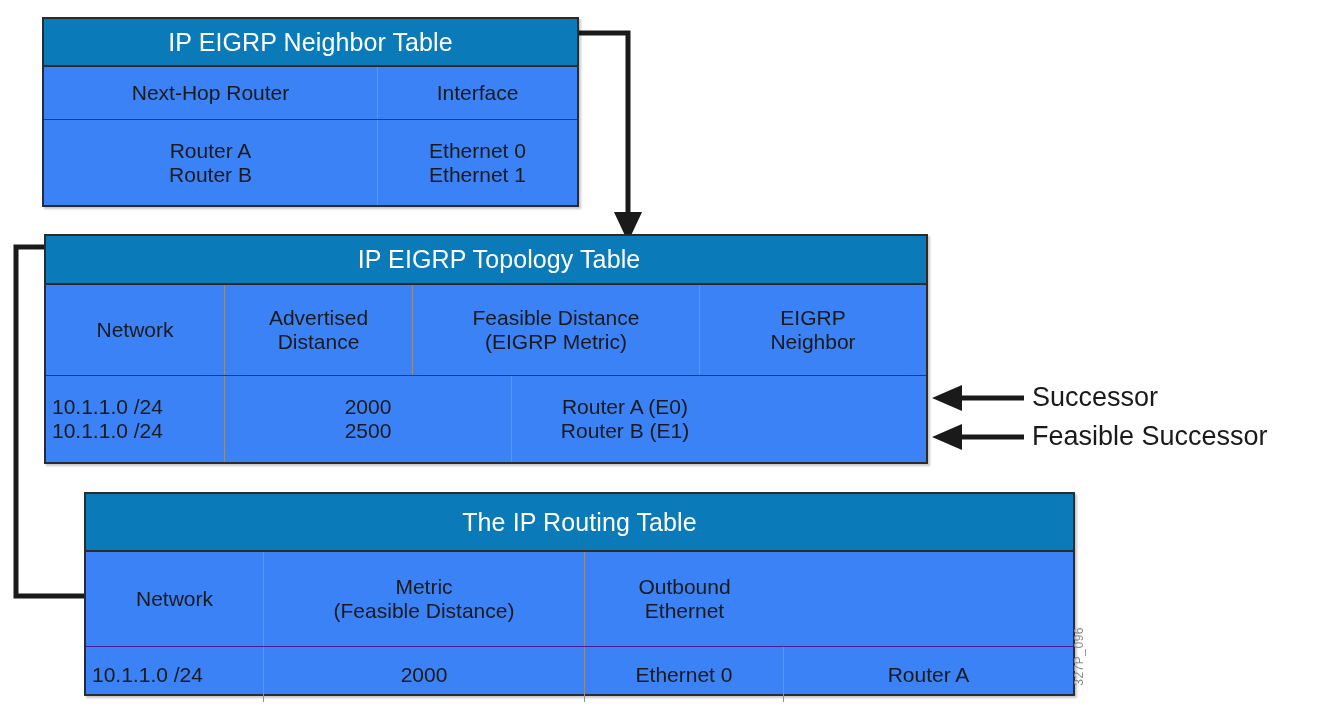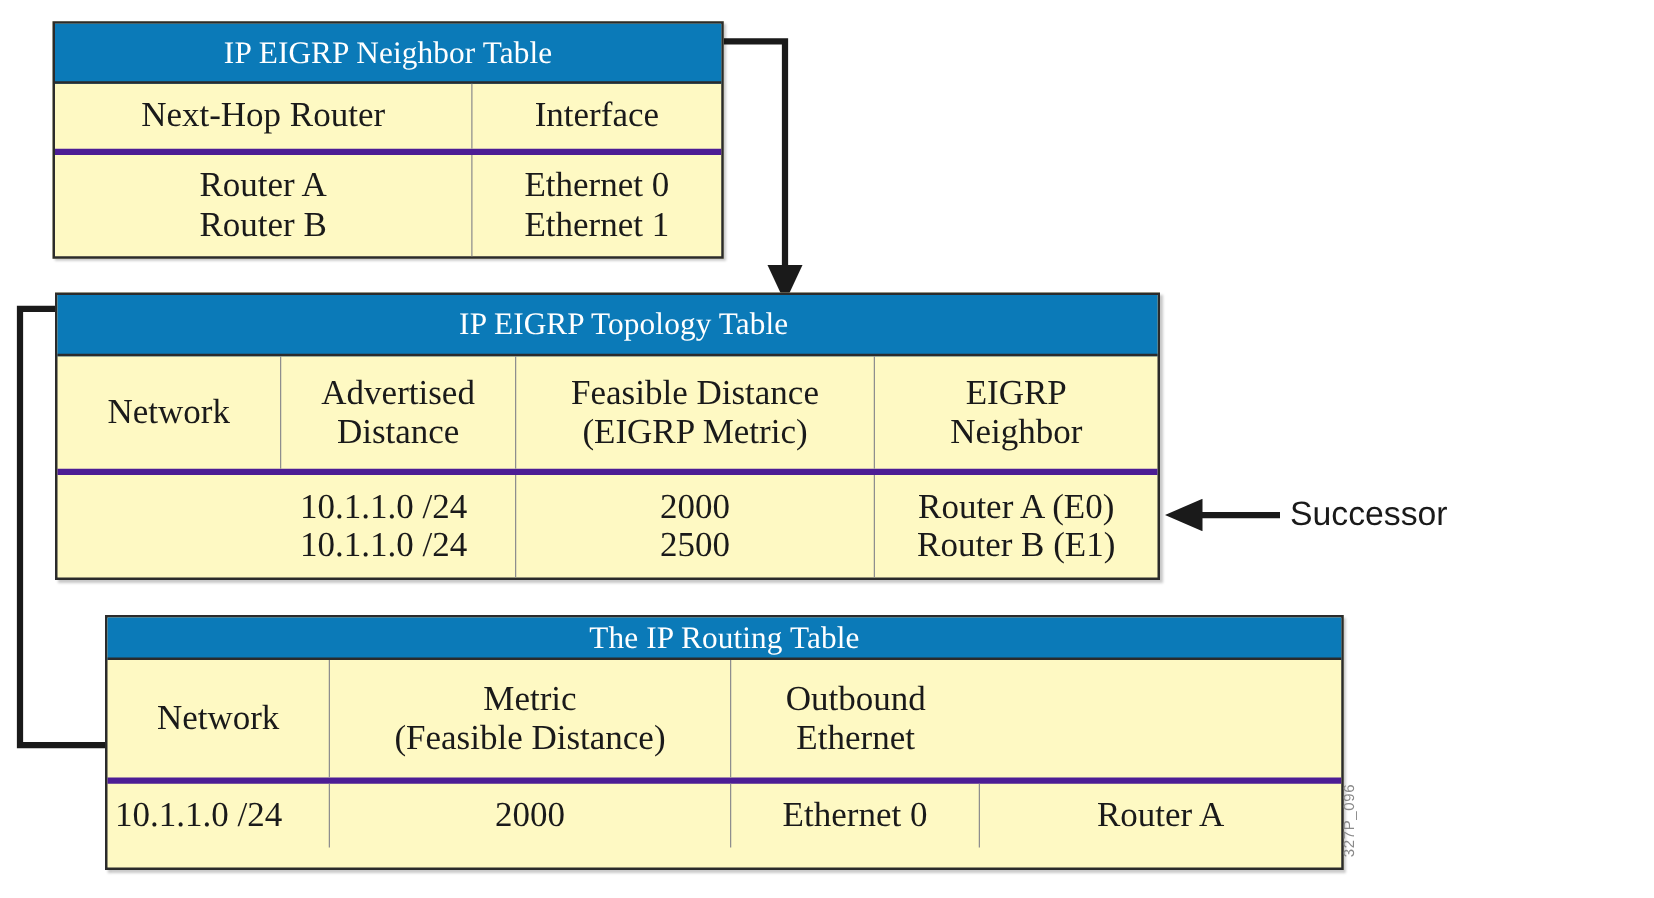--- a/index.html
+++ b/index.html
@@ -19,24 +19,23 @@
   .stage {
     position: absolute;
     inset: 0;
   }
 
   
   .tbl {
     position: absolute;
     box-sizing: border-box;
     border: 2px solid #2b2b2b;
-    background: #fef9c3;
+    background: #3b82f6;
     box-shadow: 2px 2px 2px rgba(0,0,0,0.22);
     z-index: 3;
-    font-family: Liberation Serif, serif;
   }
   .tbl-title {
     background: #0b7ab8;
     color: #ffffff;
     text-align: center;
     font-size: 25px;
     line-height: 1;
     display: flex;
     align-items: center;
     justify-content: center;
@@ -54,29 +53,29 @@
     width: 100%;
     box-sizing: border-box;
   }
   .tcell {
     box-sizing: border-box;
     display: flex;
     flex-direction: column;
     align-items: center;
     justify-content: center;
     text-align: center;
-    font-size: 28px;
+    font-size: 21px;
     line-height: 1.12;
     padding: 12px 6px;
     border-right: 1px solid #8e8e8e;
     white-space: pre-line;
   }
   .tcell:last-child { border-right: none; }
   .trow.head .tcell { font-weight: 400; }
-  .trow.body { border-top: 5px solid #4c1d95; justify-content: flex-end; }
+  .trow.body { border-top: 1px solid #4c1d95; }
   .tcell.left { align-items: flex-start; text-align: left; }
 
   
   #neighbor-table {
     left: 42px; top: 17px; width: 537px; height: 190px;
   }
   #neighbor-table .tbl-title { height: 48px; }
   #neighbor-table .trow.head { height: 52px; }
   #neighbor-table .trow.body { height: 86px; }
   #neighbor-table .c0 { width: 334px; }
@@ -91,21 +90,21 @@
   #topology-table .trow.body { height: 87px; }
   #topology-table .c0 { width: 179px; }
   #topology-table .c1 { width: 287px; }
   #topology-table .c2 { width: 188px; }
   #topology-table .c3 { width: 226px; }
 
   
   #routing-table {
     left: 84px; top: 492px; width: 991px; height: 204px;
   }
-  #routing-table .tbl-title { height: 34px; }
+  #routing-table .tbl-title { height: 58px; }
   #routing-table .trow.head { height: 94px; }
   #routing-table .trow.body { height: 56px; }
   #routing-table .c0 { width: 178px; }
   #routing-table .c1 { width: 321px; }
   #routing-table .c2 { width: 199px; }
   #routing-table .c3 { width: 289px; }
 
   
   .connector { position: absolute; z-index: 2; }
   #connector-neighbor-to-topology { left: 570px; top: 30px; }
@@ -119,21 +118,21 @@
     z-index: 4;
   }
   .callout-arrow { display: block; }
   .callout-label {
     font-size: 27px;
     line-height: 1;
     color: #1a1a1a;
     white-space: nowrap;
     margin-left: 6px;
   }
-  #callout-successor { left: 930px; top: 398px; }
+  #callout-successor { left: 930px; top: 384px; }
   #callout-feasible-successor { left: 930px; top: 423px; }
 
   
   #figure-watermark {
     position: absolute;
     left: 1072px;
     top: 627px;
     font-size: 12px;
     letter-spacing: 0.5px;
     color: #8a8a8a;
@@ -202,20 +201,27 @@
   </div>
 
   <div class="callout" id="callout-successor">
     <svg class="callout-arrow" width="96" height="26" viewBox="0 0 96 26" fill="none">
       <path d="M26 13 H94" stroke="#1a1a1a" stroke-width="5"></path>
       <polygon points="2,13 32,0 32,26" fill="#1a1a1a"></polygon>
     </svg>
     <span class="callout-label">Successor</span>
   </div>
 
+  <div class="callout" id="callout-feasible-successor">
+    <svg class="callout-arrow" width="96" height="26" viewBox="0 0 96 26" fill="none">
+      <path d="M26 13 H94" stroke="#1a1a1a" stroke-width="5"></path>
+      <polygon points="2,13 32,0 32,26" fill="#1a1a1a"></polygon>
+    </svg>
+    <span class="callout-label">Feasible Successor</span>
+  </div>
 
   <div class="tbl" id="routing-table">
     <div class="tbl-title">The IP Routing Table</div>
     <div class="tbl-grid">
       <div style="width:100%">
         <div class="trow head">
           <div class="tcell c0">Network</div>
           <div class="tcell c1">Metric
 (Feasible Distance)</div>
           <div class="tcell c2">Outbound

